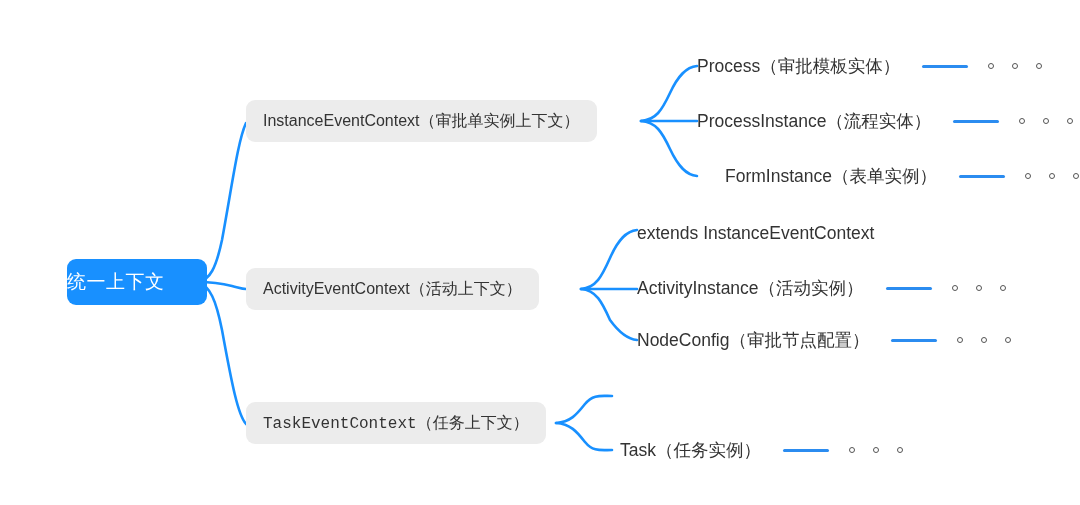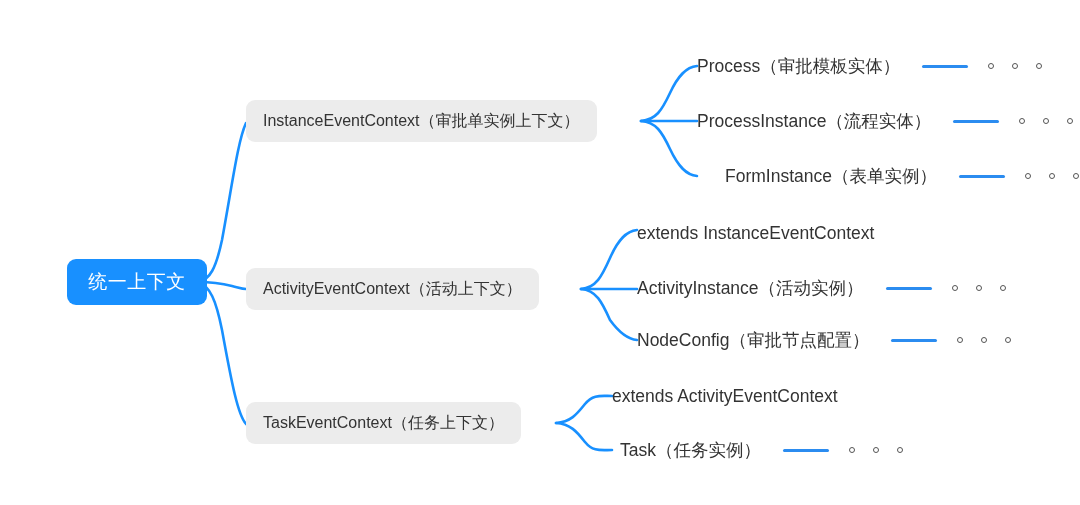--- a/index.html
+++ b/index.html
@@ -45,35 +45,35 @@
   .node-root {
     left: 67px;
     top: 259px;
     width: 140px;
     height: 46px;
     background: #1890ff;
     border-radius: 9px;
     color: #ffffff;
     font-size: 19px;
     letter-spacing: 0.5px;
-    justify-content: center;
+    justify-content: flex-start;
   }
 
   .node-branch {
     height: 42px;
     background: #ececec;
     border-radius: 9px;
     color: #333333;
     font-size: 16px;
     padding: 0 17px;
   }
 
   .node-branch-1 { left: 246px; top: 100px; }
   .node-branch-2 { left: 246px; top: 268px; }
-  .node-branch-3 { left: 246px; top: 402px; }
+  .node-branch-3 { left: 246px; top: 402px; font-family: Liberation Mono, monospace; }
 
   
   .leaf {
     position: absolute;
     display: flex;
     align-items: center;
     white-space: nowrap;
     height: 26px;
     font-size: 17.5px;
     color: #333333;
@@ -229,23 +229,20 @@
     <span class="leaf-tail">
       <span class="tail-line"></span>
       <span class="tail-dots">
           <i></i>
           <i></i>
           <i></i>
         </span>
     </span>
   </div>
 
-  <div class="leaf leaf-c1">
-    <span class="leaf-label">extends ActivityEventContext</span>
-  </div>
 
   <div class="leaf leaf-c2">
     <span class="leaf-label">Task（任务实例）</span>
     <span class="leaf-tail">
       <span class="tail-line"></span>
       <span class="tail-dots">
           <i></i>
           <i></i>
           <i></i>
         </span>

